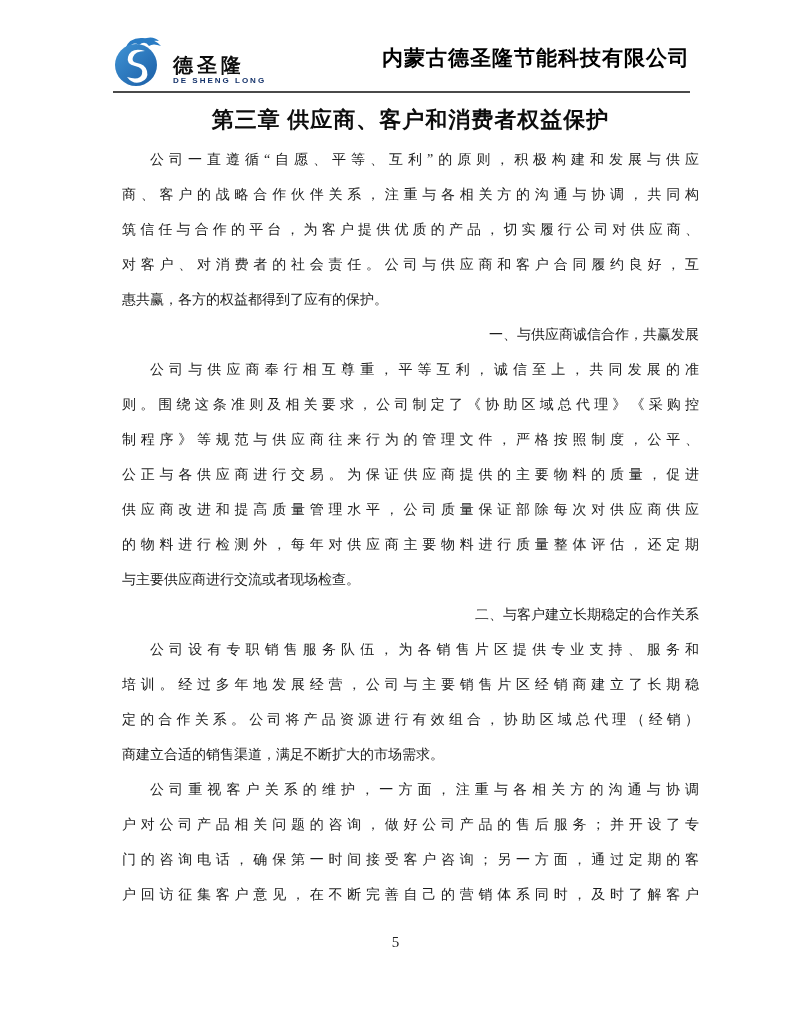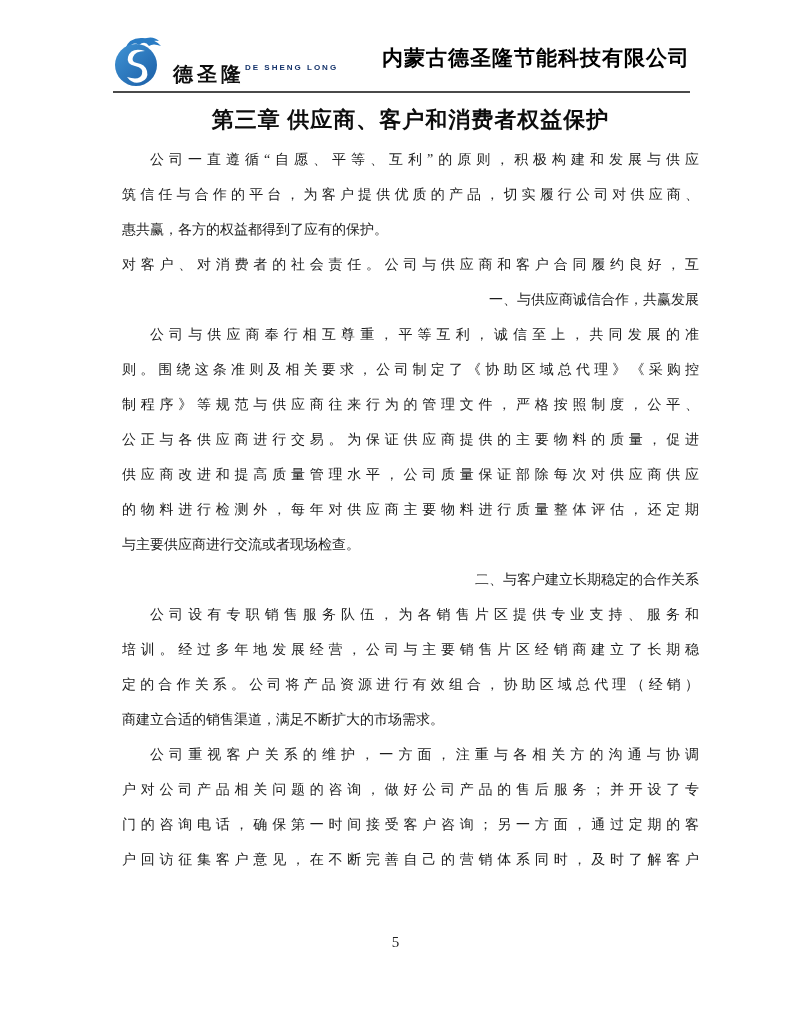--- a/index.html
+++ b/index.html
@@ -26,21 +26,21 @@
     justify-content: space-between;
     align-items: flex-end;
   }
   .logo {
     display: flex;
     align-items: flex-end;
     gap: 4px;
     padding-bottom: 2px;
   }
   .logo-mark { display: block; }
-  .logo-text { display: flex; flex-direction: row; padding-bottom: 4px; }
+  .logo-text { display: flex; flex-direction: column; padding-bottom: 4px; }
   .logo-cn {
     font-family: "Liberation Sans", "DejaVu Sans", sans-serif;
     font-weight: bold;
     font-size: 20px;
     line-height: 22px;
     letter-spacing: 4px;
     color: #0d0d0d;
   }
   .logo-en {
     font-family: "Liberation Sans", "DejaVu Sans", sans-serif;
@@ -128,23 +128,24 @@
       </div>
     </div>
     <div class="company-name">内蒙古德圣隆节能科技有限公司</div>
   </div>
 
   <div class="content">
     <div class="doc-title">第三章 供应商、客户和消费者权益保护</div>
 
     <div class="body-text">
       <div class="line i j">公司一直遵循“自愿、平等、互利”的原则，积极构建和发展与供应</div>
+      <div class="line j">商、客户的战略合作伙伴关系，注重与各相关方的沟通与协调，共同构</div>
       <div class="line j">筑信任与合作的平台，为客户提供优质的产品，切实履行公司对供应商、</div>
+      <div class="line j">对客户、对消费者的社会责任。公司与供应商和客户合同履约良好，互</div>
       <div class="line">惠共赢，各方的权益都得到了应有的保护。</div>
-      <div class="line j">对客户、对消费者的社会责任。公司与供应商和客户合同履约良好，互</div>
       <div class="line i">一、与供应商诚信合作，共赢发展</div>
       <div class="line i j">公司与供应商奉行相互尊重，平等互利，诚信至上，共同发展的准</div>
       <div class="line j">则。围绕这条准则及相关要求，公司制定了《协助区域总代理》《采购控</div>
       <div class="line j">制程序》等规范与供应商往来行为的管理文件，严格按照制度，公平、</div>
       <div class="line j">公正与各供应商进行交易。为保证供应商提供的主要物料的质量，促进</div>
       <div class="line j">供应商改进和提高质量管理水平，公司质量保证部除每次对供应商供应</div>
       <div class="line j">的物料进行检测外，每年对供应商主要物料进行质量整体评估，还定期</div>
       <div class="line">与主要供应商进行交流或者现场检查。</div>
       <div class="line i">二、与客户建立长期稳定的合作关系</div>
       <div class="line i j">公司设有专职销售服务队伍，为各销售片区提供专业支持、服务和</div>

